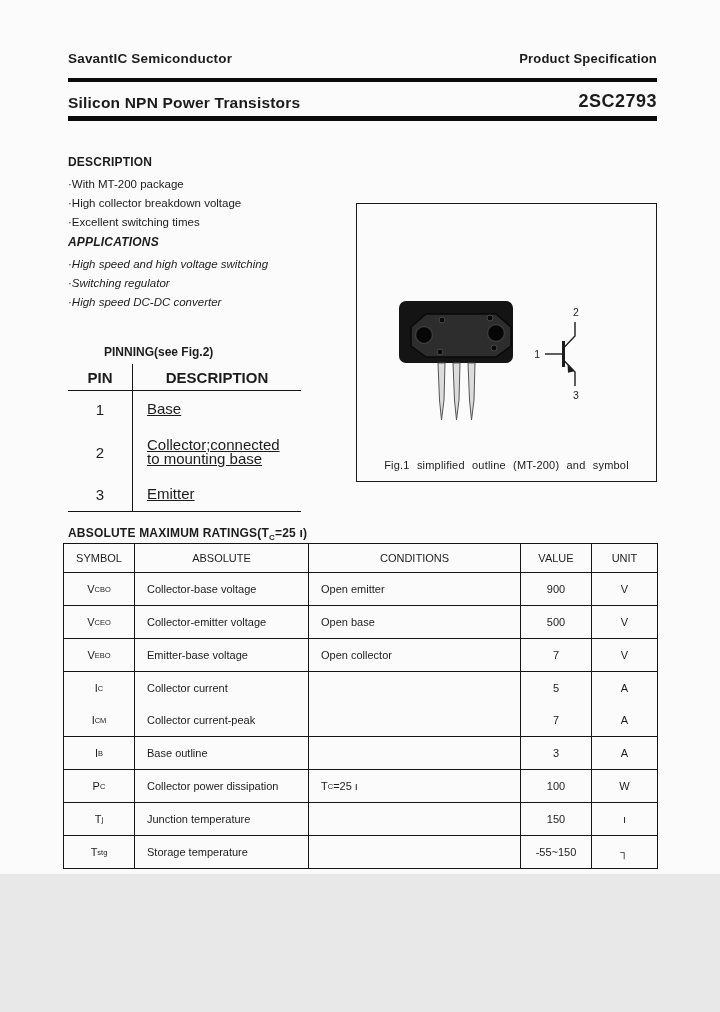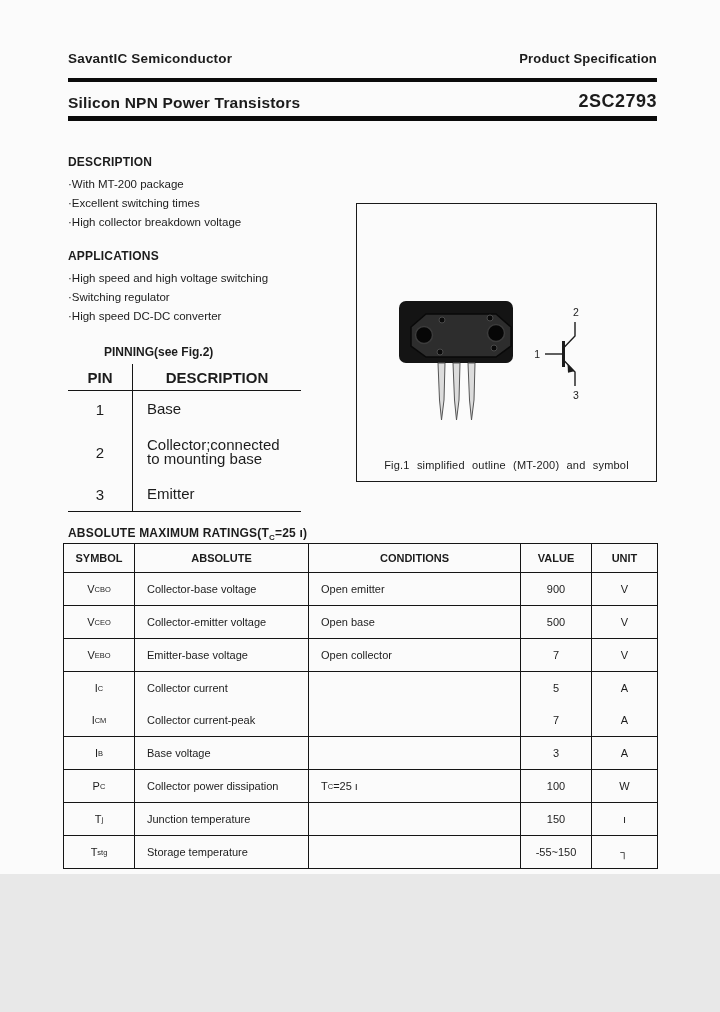--- a/index.html
+++ b/index.html
@@ -30,39 +30,39 @@
     display:flex; justify-content:space-between; align-items:flex-end;
   }
   .doc-title { font-size:15.5px; font-weight:bold; letter-spacing:0.2px; }
   .part-no   { font-size:18px;   font-weight:bold; letter-spacing:0.5px; }
 
   
   .section { position:absolute; left:68px; }
   .sec-head { font-size:12px; font-weight:bold; letter-spacing:0.2px; margin-bottom:6px; }
   .sec-item { font-size:11.5px; line-height:19px; }
   .desc { top:155px; }
-  .apps { top:249px; }
+  .apps { top:235px;font-style:italic; }
 
   
   .pin-head { position:absolute; left:68px; top:345px; font-size:12px; font-weight:bold;padding-left:36px; }
   .pin-table {
     position:absolute; left:68px; top:364px; width:233px;
     border-bottom:1.6px solid #151515; font-size:15px;
   }
   .pin-row { display:flex; }
   .pin-row.head { height:26px; border-bottom:1.6px solid #151515; }
   .pin-row.head .pin-c1, .pin-row.head .pin-c2 { font-weight:bold; justify-content:center; }
   .pin-c1 {
     width:65px; flex:none; border-right:1.5px solid #151515;
     display:flex; align-items:center; justify-content:center;
     box-sizing:border-box;
   }
   .pin-c2 { flex:1; display:flex; align-items:center; padding-left:14px; }
   .pin-row.head .pin-c2 { padding-left:0; }
-  .pin-c2 .wrap { width:132px; line-height:14px; }
+  .pin-c2 .wrap { width:132px; line-height:14px;text-decoration:underline; }
   .pin-r1 { height:36px; } .pin-r2 { height:50px; } .pin-r3 { height:34px; }
 
   
   .figure {
     position:absolute; left:356px; top:203px; width:301px; height:279px;
     border:1.5px solid #1a1a1a; box-sizing:border-box;
   }
   .fig-caption {
     position:absolute; left:0; bottom:10px; width:100%;
     text-align:center; font-size:11px; font-weight:normal;
@@ -87,21 +87,21 @@
   .tr:last-child { border-bottom:none; }
   .td {
     box-sizing:border-box; border-right:1.6px solid #151515;
     display:flex; align-items:center; justify-content:center;
     flex:none;
   }
   .td:last-child { border-right:none; }
   .c-sym { width:71px; } .c-par { width:174px; } .c-con { width:212px; }
   .c-val { width:71px; } .c-unit { flex:1 1 auto; }
   .c-par, .c-con { justify-content:flex-start; padding-left:12px; }
-  .tr.head { height:28px; font-weight:bold; }
+  .tr.head { height:28px; font-weight:normal; }
   .tr.head .td { justify-content:center; padding-left:0; }
   .tr.r { height:32px; }
   .tr.double { height:64px; }
   .tr.double .td { flex-direction:column; align-items:stretch; padding:0; }
   .half { height:32px; display:flex; align-items:center; justify-content:center; }
   .c-par .half, .c-con .half { justify-content:flex-start; padding-left:12px; }
   sub { font-size:7.5px; }
 </style>
 </head>
 <body>
@@ -115,22 +115,22 @@
   <div class="rule rule1"></div>
   <div class="title-row">
     <span class="doc-title">Silicon NPN Power Transistors</span>
     <span class="part-no">2SC2793</span>
   </div>
   <div class="rule rule2"></div>
 
   <div class="section desc">
     <div class="sec-head">DESCRIPTION</div>
     <div class="sec-item">·With MT-200 package</div>
+    <div class="sec-item">·High collector breakdown voltage</div>
     <div class="sec-item">·Excellent switching times</div>
-    <div class="sec-item">·High collector breakdown voltage</div>
   </div>
 
   <div class="section apps">
     <div class="sec-head">APPLICATIONS</div>
     <div class="sec-item">·High speed and high voltage switching</div>
     <div class="sec-item">·Switching regulator</div>
     <div class="sec-item">·High speed DC-DC converter</div>
   </div>
 
   <div class="pin-head">PINNING(see Fig.2)</div>
@@ -261,21 +261,21 @@
         <div class="half">A</div>
         <div class="half">A</div>
       </div>
     </div>
 
     <div class="tr r">
       <div class="td c-sym">
           <span>I</span>
           <sub>B</sub>
         </div>
-      <div class="td c-par">Base voltage</div>
+      <div class="td c-par">Base outline</div>
       <div class="td c-con"></div>
       <div class="td c-val">3</div>
       <div class="td c-unit">A</div>
     </div>
 
     <div class="tr r">
       <div class="td c-sym">
           <span>P</span>
           <sub>C</sub>
         </div>

